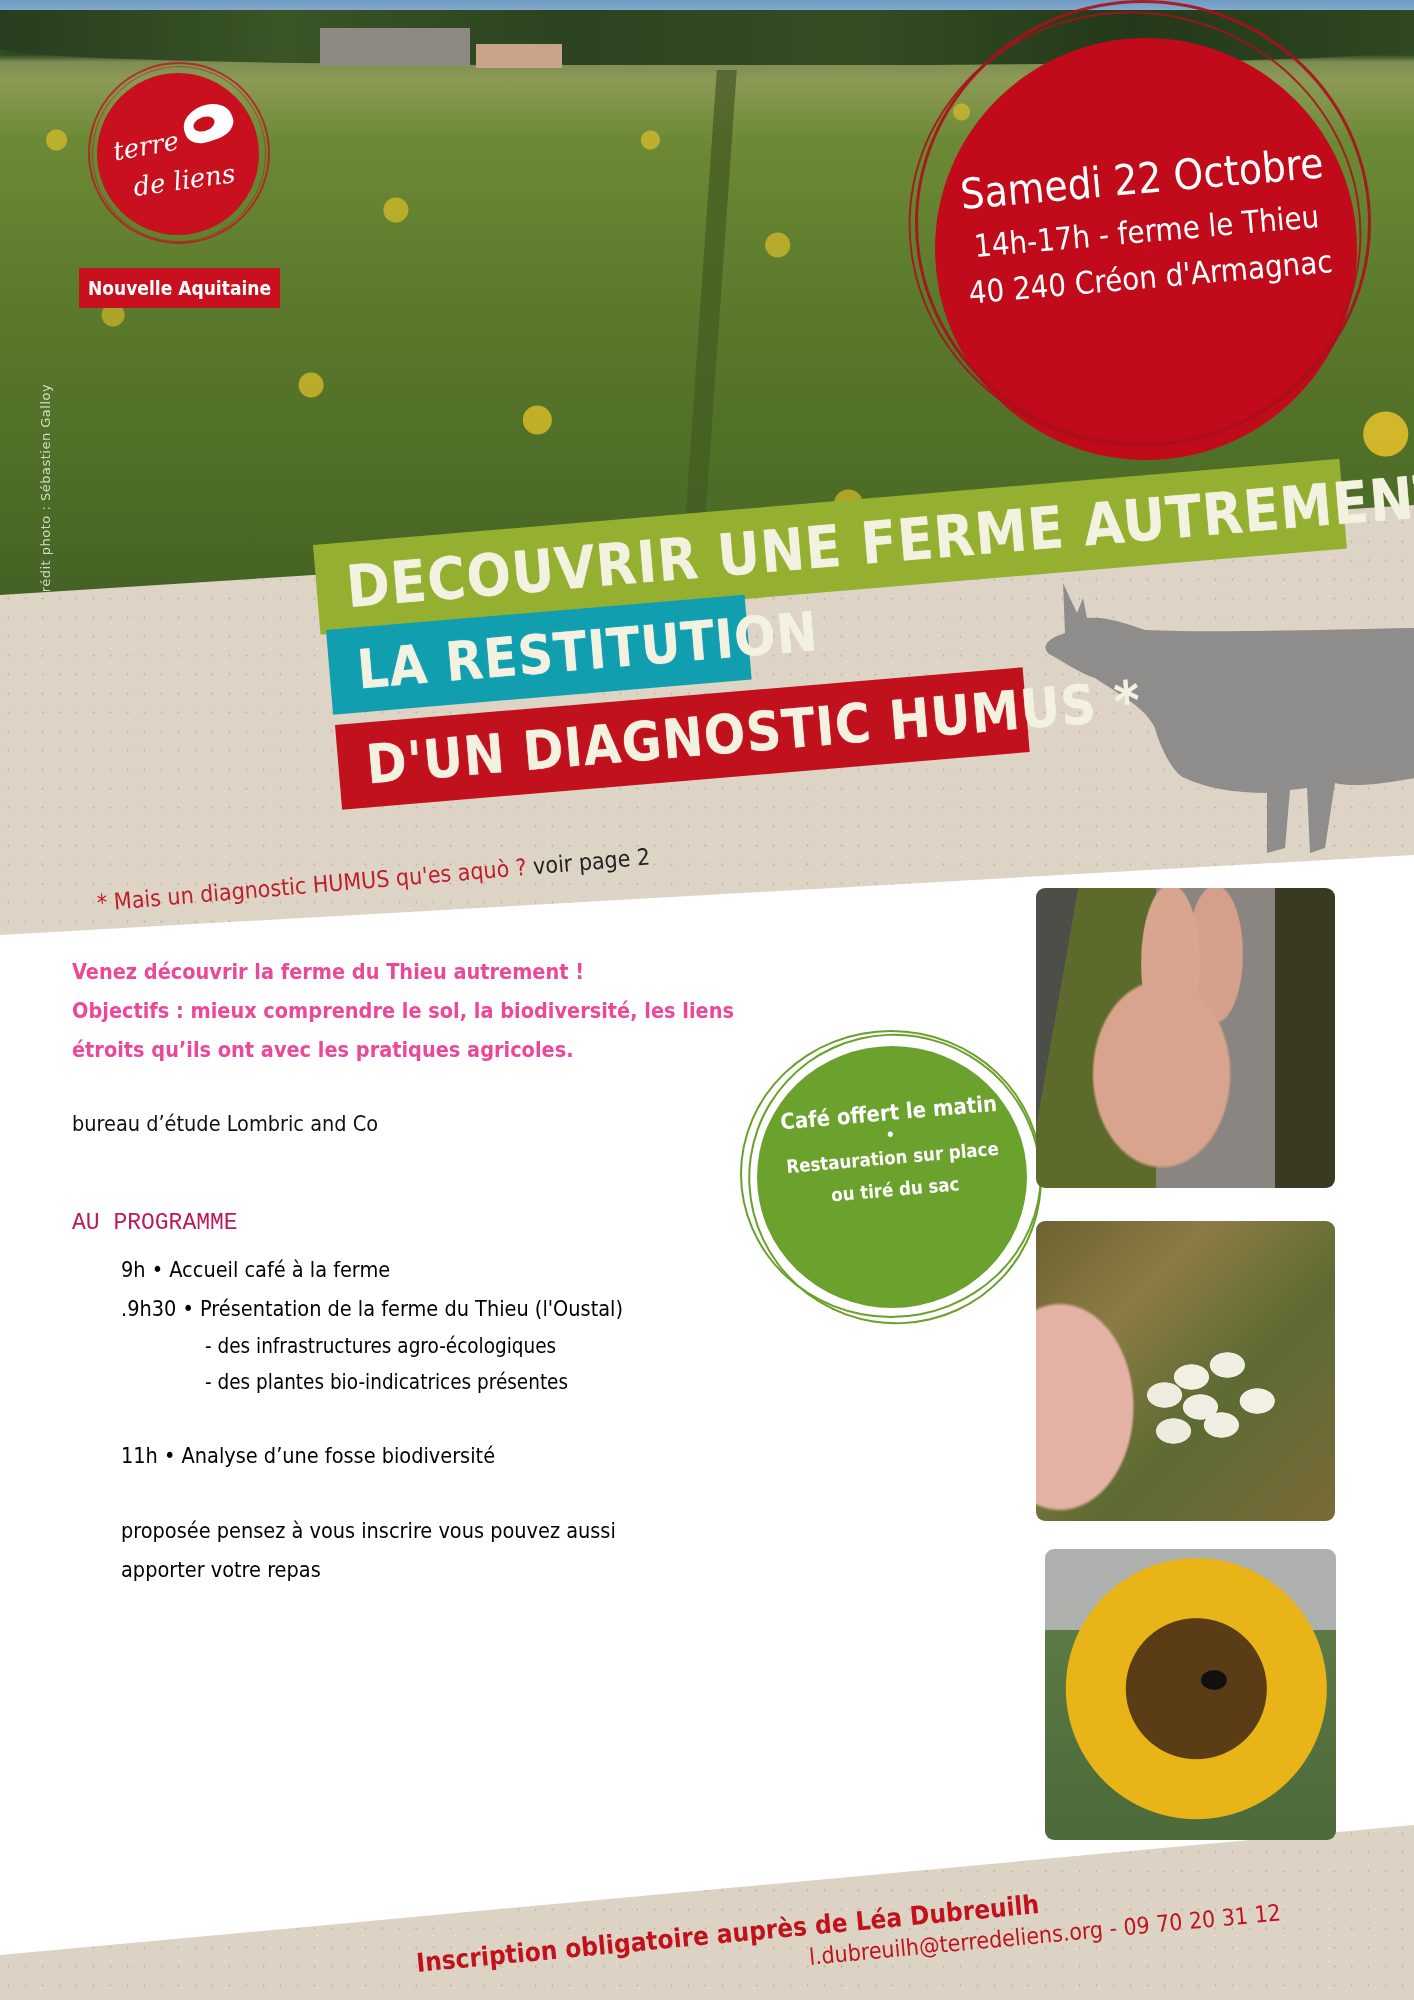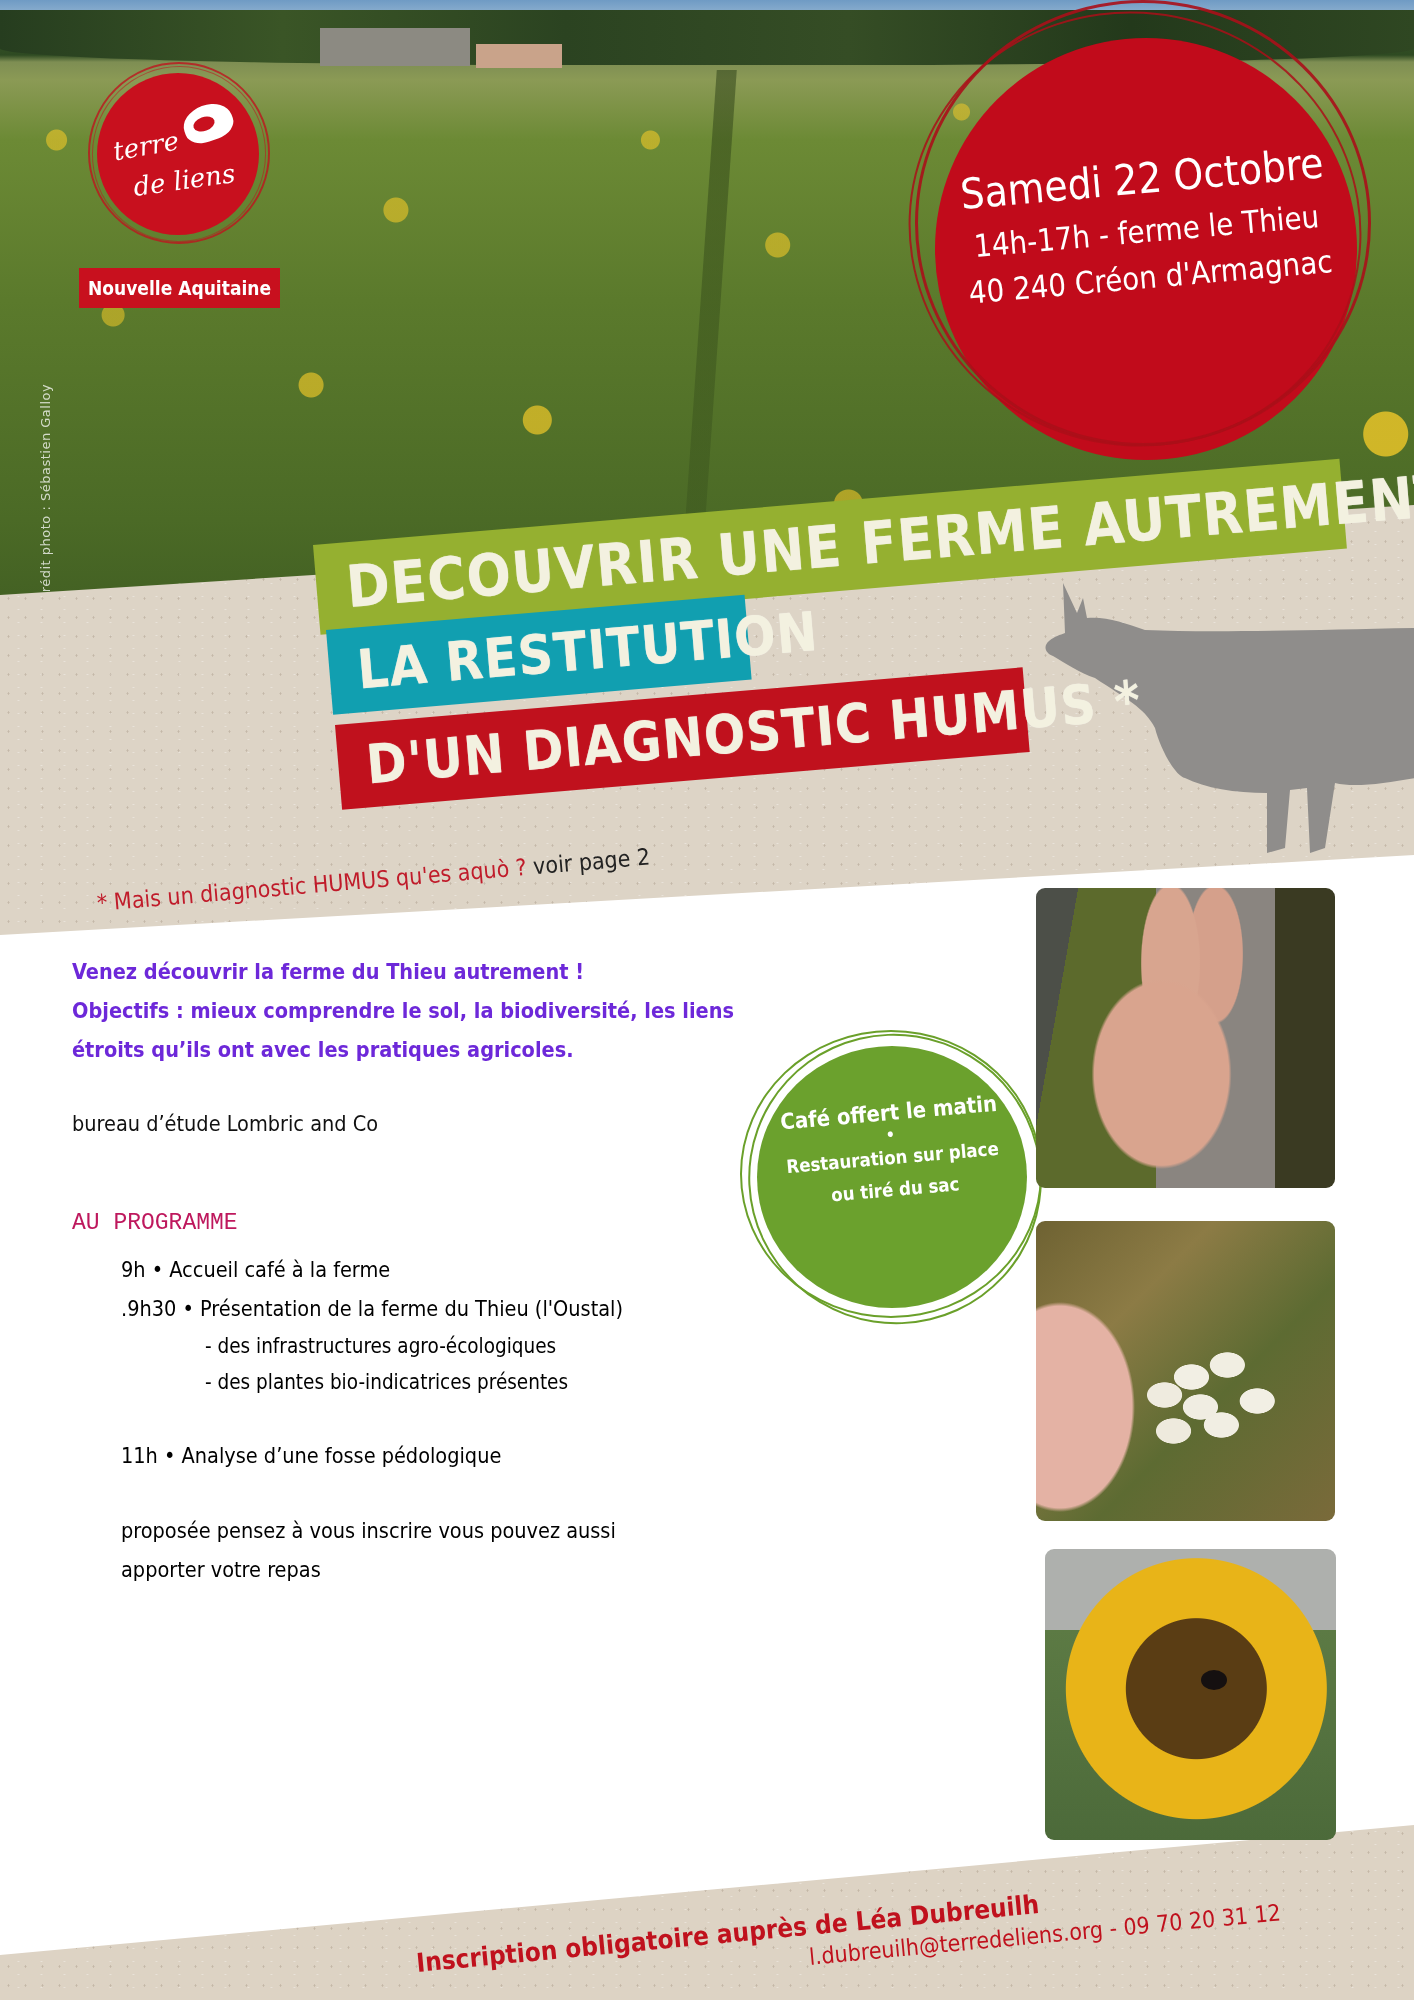--- a/index.html
+++ b/index.html
@@ -142,21 +142,21 @@
 
   .footnote {
     left: 96px; top: 890px; transform-origin: 0 0; transform: rotate(-4.8deg);
     font-size: 23px; white-space: nowrap; color: #c01b2a;
     font-family: "DejaVu Sans Condensed", "DejaVu Sans", sans-serif;
   }
   .footnote .see { color: #222; }
 
   
   .intro {
-    left: 72px; top: 952px; width: 700px; color: #6d28d9;
+    left: 72px; top: 952px; width: 700px; color: #ec4899;
     font-family: "DejaVu Sans Condensed", "DejaVu Sans", sans-serif; font-weight: bold;
     font-size: 21.5px; line-height: 39px;
   }
   .speaker {
     left: 72px; top: 1108px; width: 700px; color: #111;
     font-family: "DejaVu Sans Condensed", "DejaVu Sans", sans-serif;
     font-size: 21.5px; line-height: 32px;
   }
   .prog-title {
     left: 72px; top: 1210px; color: #be185d;
@@ -291,21 +291,21 @@
   <div>bureau d’étude Lombric and Co</div>
 </div>
 
 <div class="abs prog-title">AU PROGRAMME</div>
 <div class="abs prog">
   <span class="prog-line">9h • Accueil café à la ferme</span>
   <span class="prog-line">.9h30 • Présentation de la ferme du Thieu (l'Oustal)</span>
   <span class="prog-sub">- des infrastructures agro-écologiques</span>
   <span class="prog-sub">- des plantes bio-indicatrices présentes</span>
   <span class="prog-gap"></span>
-  <span class="prog-line">11h • Analyse d’une fosse pédologique</span>
+  <span class="prog-line">11h • Analyse d’une fosse biodiversité</span>
   <span class="prog-gap"></span>
   <span class="prog-para">
     <span class="prog-line">proposée pensez à vous inscrire vous pouvez aussi</span>
     <span class="prog-line">apporter votre repas</span>
   </span>
   <span class="prog-gap"></span>
 </div>
 
 <div class="abs green-circle"></div>
 <div class="abs green-ring1"></div>

